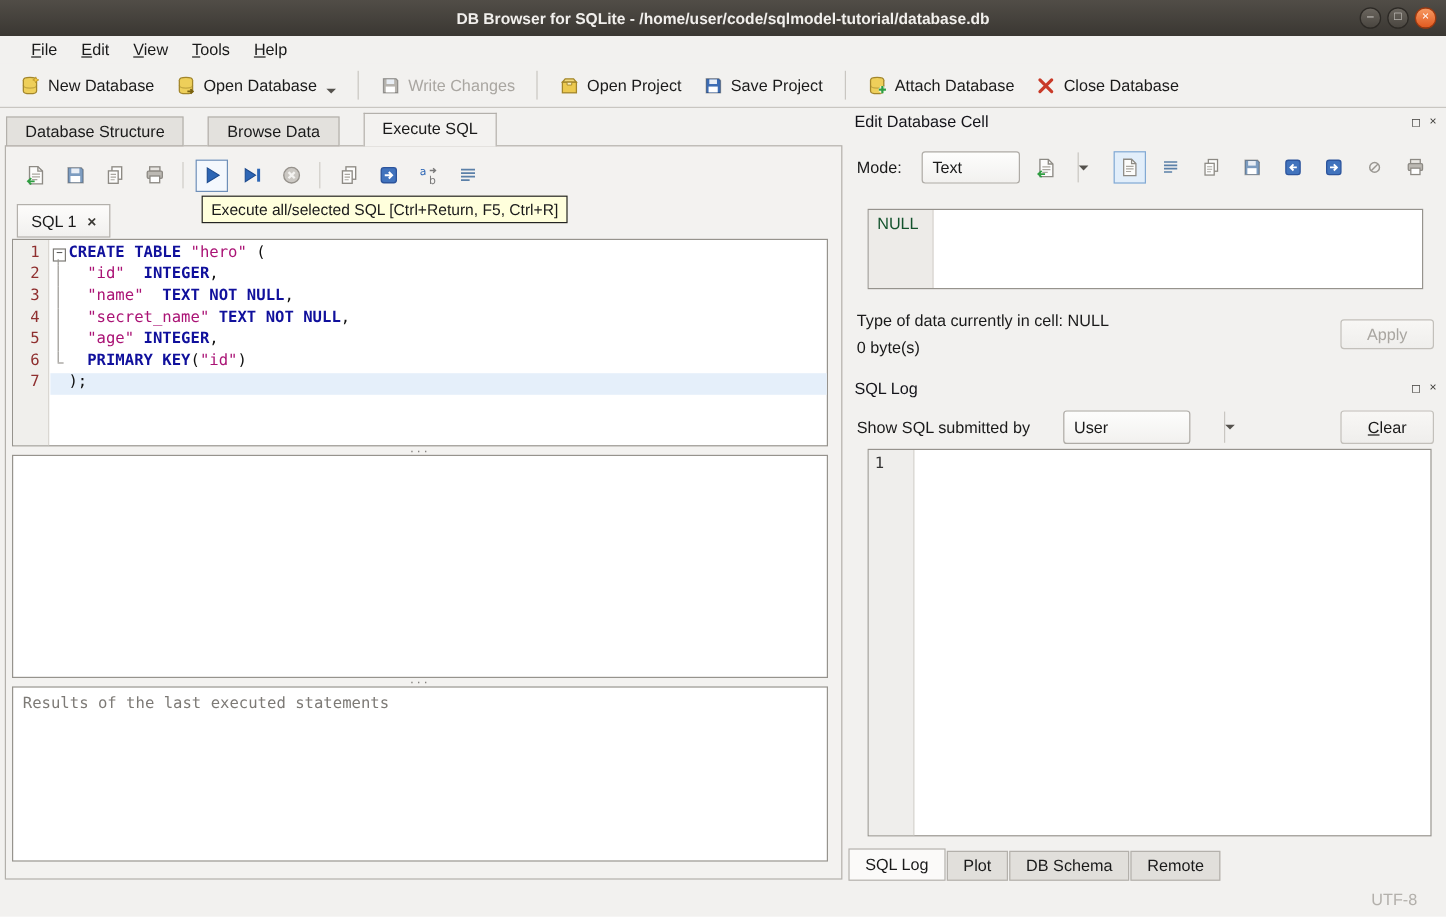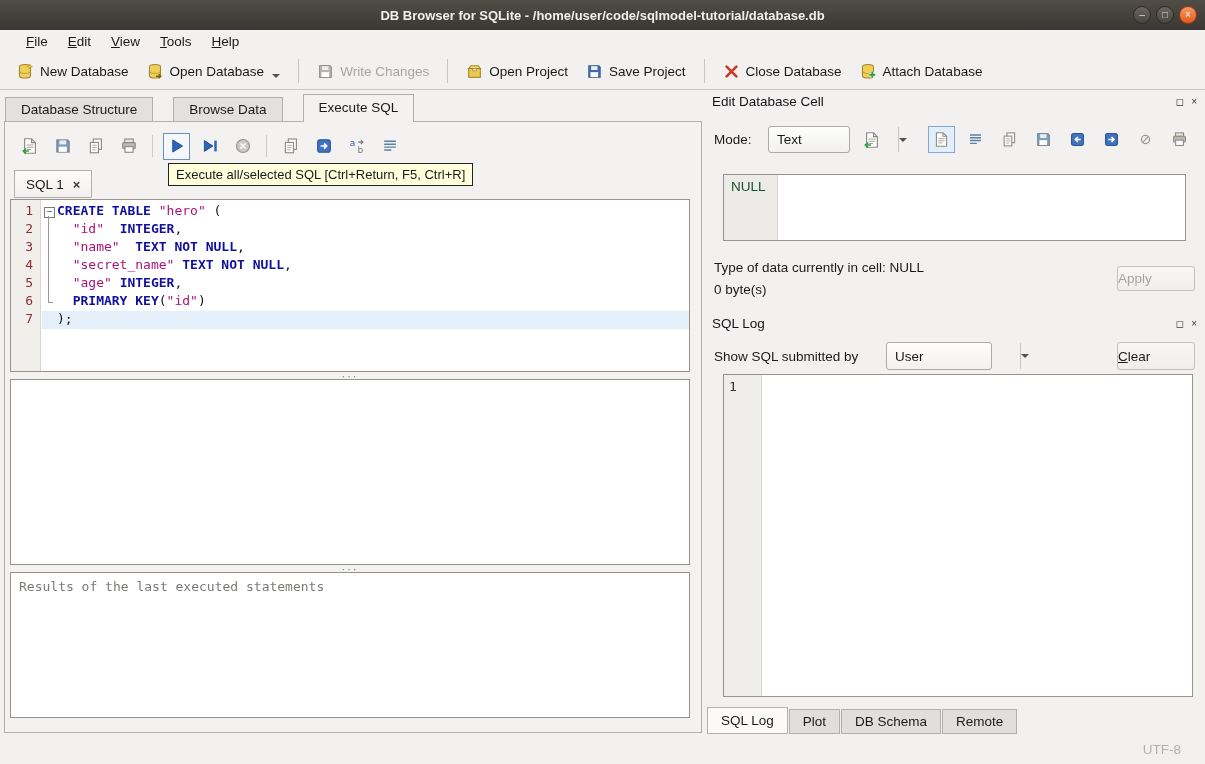--- a/index.html
+++ b/index.html
@@ -94,21 +94,21 @@
   .icn-btn { width:27px; height:27px; display:flex; align-items:center; justify-content:center; border:1px solid transparent; }
   .icn-btn.selected { border:1px solid #82a9d3; background:#e2eefa; }
   .cell-icons { position:absolute; right:12px; top:126px; display:flex; gap:7px; align-items:center; }
 
   .cell-editor { position:absolute; left:723px; top:174px; width:463px; height:67px; background:#fff;
     border:1px solid #96938d; }
   .cell-gutter { position:absolute; left:0; top:0; bottom:0; width:54px; background:#edebe8; border-right:1px solid #d8d5d0; }
   .cell-null { position:absolute; left:7px; top:4px; font-size:13.5px; color:#14532d; }
 
   .btn { position:absolute; background:linear-gradient(#f8f7f5,#efeeec); border:1px solid #c3c0bb;
-    border-radius:3px; display:flex; align-items:center; font-size:13.5px; }
+    border-radius:3px; display:flex; align-items:center; justify-content:center; font-size:13.5px; }
   .btn.disabled { color:#a9a6a1; }
 
   .log-box { position:absolute; left:723px; top:374px; width:470px; height:323px; background:#fff;
     border:1px solid #96938d; }
   .log-gutter { position:absolute; left:0; top:0; bottom:0; width:38px; background:#efeeec; border-right:1px solid #d8d5d0; }
   .log-ln { position:absolute; left:5px; top:4px; font:13px "DejaVu Sans Mono", monospace; color:#333; }
 
   .bottom-tabs { position:absolute; left:707px; top:707px; height:27px; display:flex; align-items:flex-end; gap:1px; z-index:2; }
   .btab { height:25px; line-height:23px; padding:0 13px; background:#e1dfdb; border:1px solid #b3b0ab; font-size:13.5px; }
   .btab.active { height:27px; line-height:25px; background:#fbfaf9; }
@@ -235,31 +235,31 @@
     </div>
     <div class="tb-btn">
       <svg class="icn" width="17" height="17" viewBox="0 0 16 16" style="color:#3c6cb4">
           <use href="#i-floppy"></use>
         </svg>
       <span>Save Project</span>
     </div>
     <div class="tb-sep"></div>
     <div class="tb-btn">
       <svg class="icn" width="17" height="17" viewBox="0 0 16 16">
-          <use href="#i-xred"></use>
-        </svg>
-      <span>Close Database</span>
-    </div>
-    <div class="tb-btn">
-      <svg class="icn" width="17" height="17" viewBox="0 0 16 16">
           <use href="#i-cyl"></use>
           <path d="M11.6 8.2v5.6M8.8 11h5.6" stroke="#fff" stroke-width="3"></path>
           <path d="M11.6 8.2v5.6M8.8 11h5.6" stroke="#2f9e41" stroke-width="1.8"></path>
         </svg>
       <span>Attach Database</span>
+    </div>
+    <div class="tb-btn">
+      <svg class="icn" width="17" height="17" viewBox="0 0 16 16">
+          <use href="#i-xred"></use>
+        </svg>
+      <span>Close Database</span>
     </div>
   </div>
 
   <div class="main-tabs">
     <div class="tab">Database Structure</div>
     <div class="tab">Browse Data</div>
     <div class="tab active">Execute SQL</div>
   </div>
   <div class="left-frame"></div>
 

